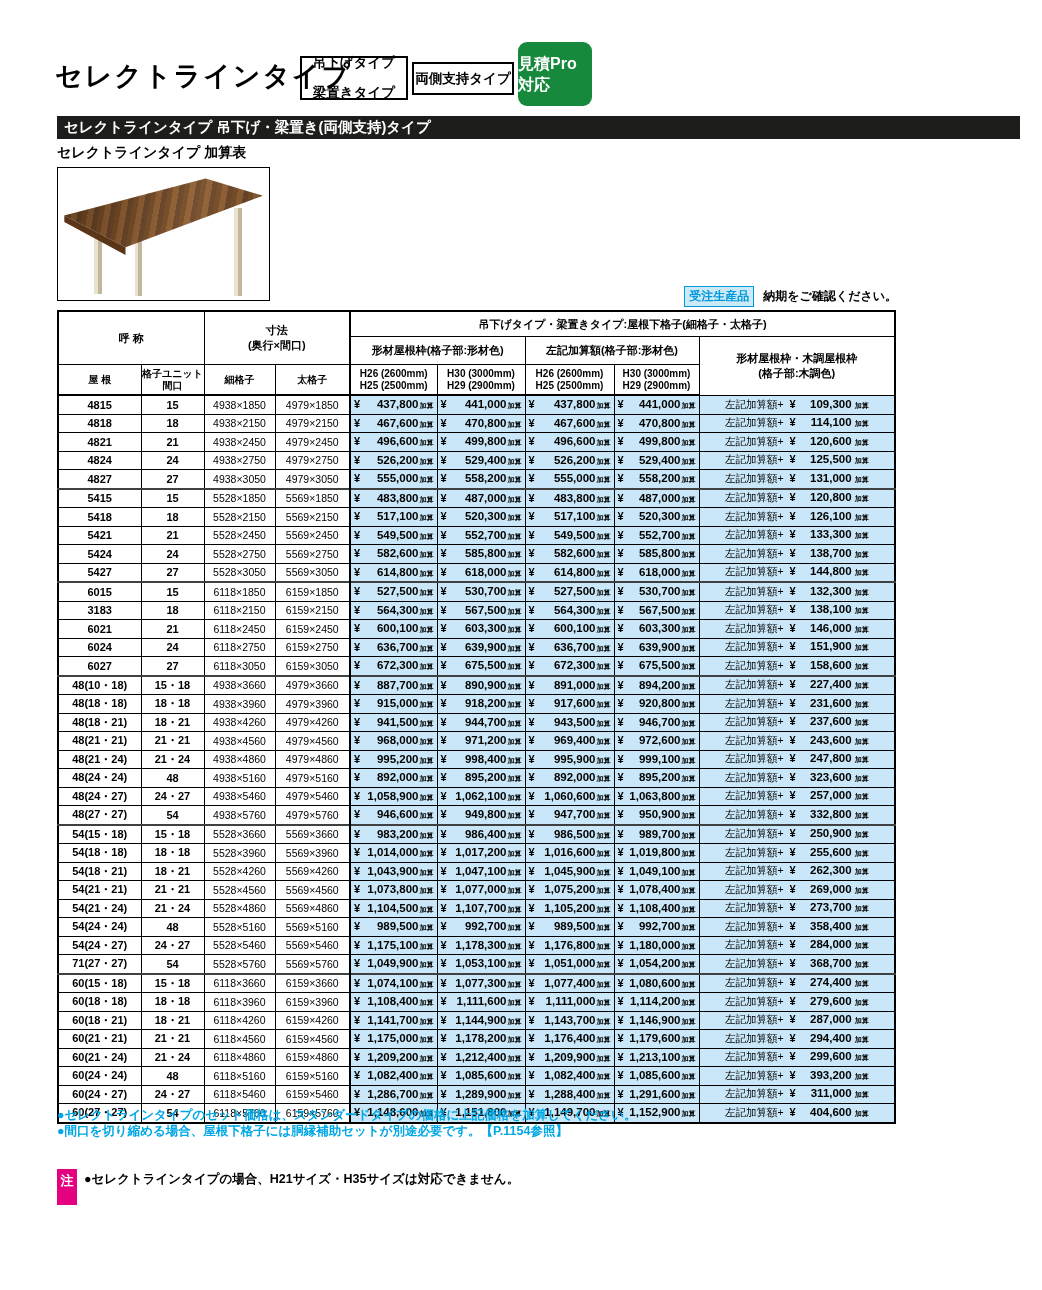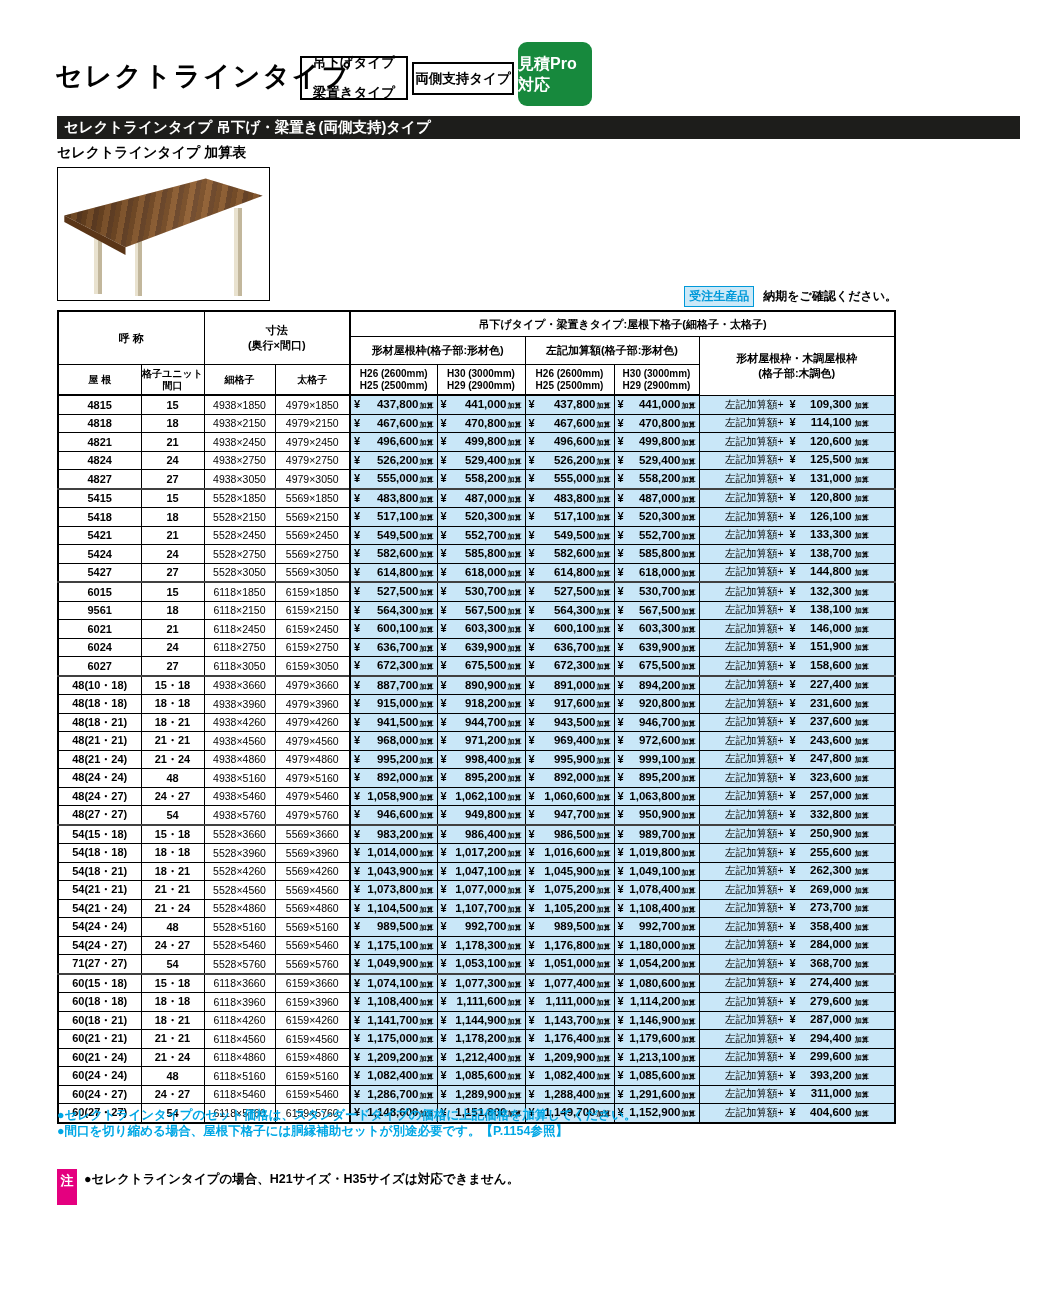--- a/index.html
+++ b/index.html
@@ -605,21 +605,21 @@
             <td class="c-last">
               <div class="lc">
                 <span class="pre">左記加算額+</span>
                 <span class="yen">¥</span>
                 <span class="amt2">132,300</span>
                 <span class="suf">加算</span>
               </div>
             </td>
           </tr>
           <tr>
-            <td class="c-name">9561</td>
+            <td class="c-name">3183</td>
             <td class="c-name">18</td>
             <td class="c-size">6118×2150</td>
             <td class="c-size">6159×2150</td>
             <td class="c-price bL">
               <div class="pc">
                 <span class="yen">¥</span>
                 <span class="amt">564,300</span>
                 <span class="suf">加算</span>
               </div>
             </td>

